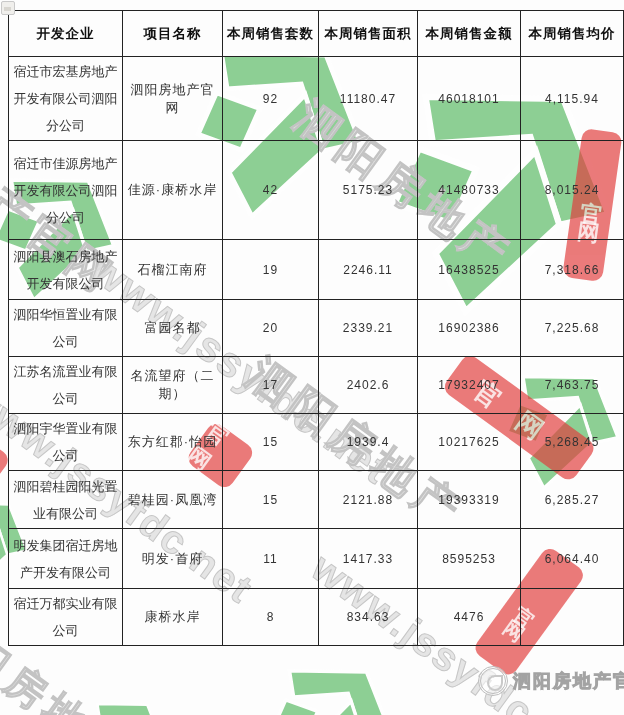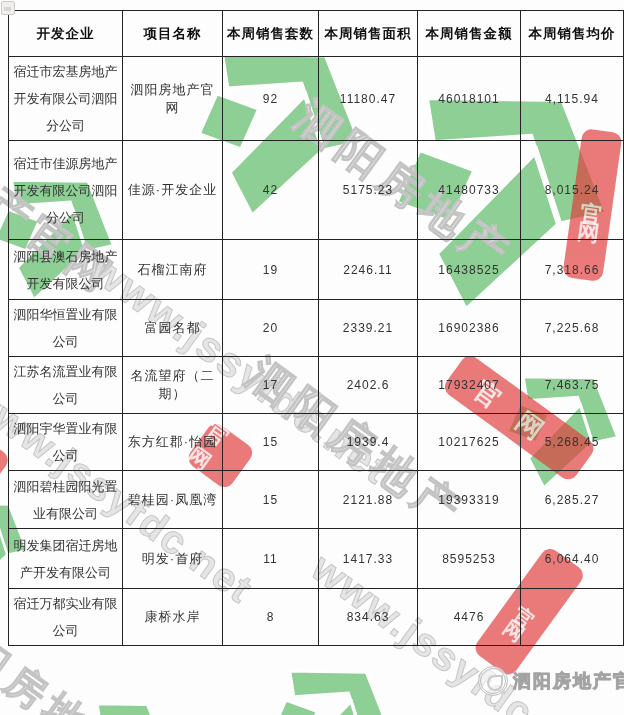--- a/index.html
+++ b/index.html
@@ -145,21 +145,21 @@
       <tr style="height: 84px;">
         <td class="c-company">宿迁市宏基房地产开发有限公司泗阳分公司</td>
         <td class="c-project">泗阳房地产官网</td>
         <td class="c-num">92</td>
         <td class="c-num">11180.47</td>
         <td class="c-num">46018101</td>
         <td class="c-num">4,115.94</td>
       </tr>
       <tr style="height: 99px;">
         <td class="c-company">宿迁市佳源房地产开发有限公司泗阳分公司</td>
-        <td class="c-project">佳源·开发企业</td>
+        <td class="c-project">佳源·康桥水岸</td>
         <td class="c-num">42</td>
         <td class="c-num">5175.23</td>
         <td class="c-num">41480733</td>
         <td class="c-num">8,015.24</td>
       </tr>
       <tr style="height: 60px;">
         <td class="c-company">泗阳县澳石房地产开发有限公司</td>
         <td class="c-project">石榴江南府</td>
         <td class="c-num">19</td>
         <td class="c-num">2246.11</td>

